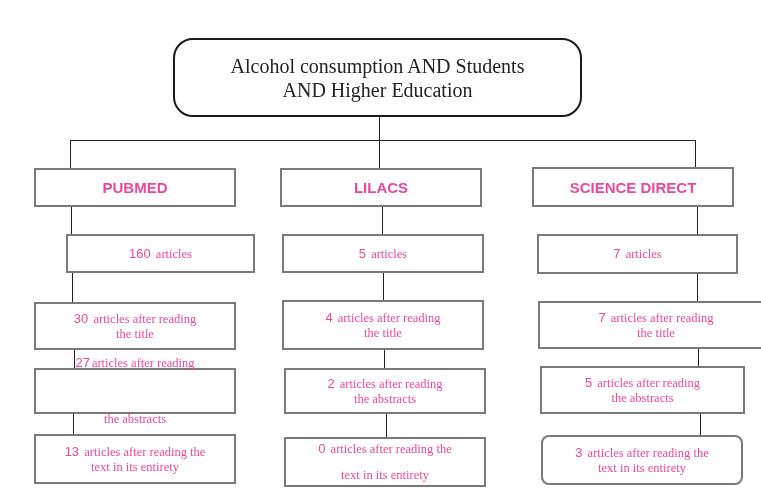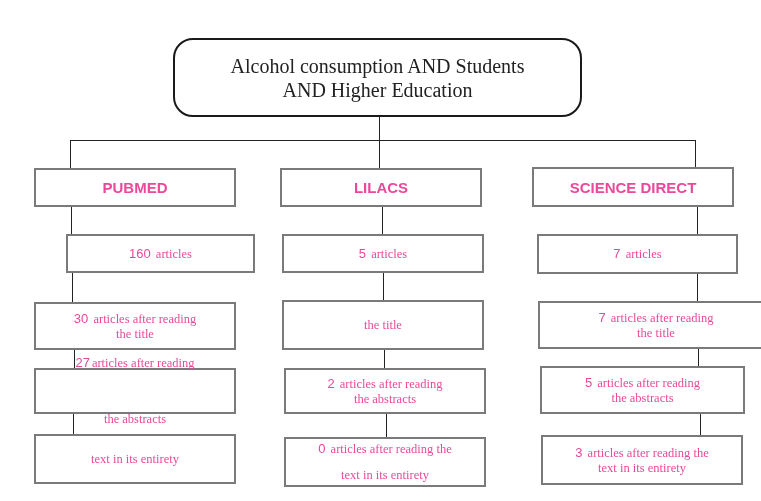--- a/index.html
+++ b/index.html
@@ -61,30 +61,32 @@
   </div>
   <div class="box step" style="left:34px;top:302px;width:202px;height:48px;">
     <div><span class="num">30</span> <span>articles after reading</span></div>
     <div>the title</div>
   </div>
   <div class="box step" style="left:34px;top:368px;width:202px;height:46px;gap:41px;">
     <div><span class="num">27</span><span>articles after reading</span></div>
     <div>the abstracts</div>
   </div>
   <div class="box step" style="left:34px;top:434px;width:202px;height:50px;">
+    <div><span class="num">13</span> <span>articles after reading the</span></div>
     <div>text in its entirety</div>
   </div>
 
   <div class="box head" style="left:280px;top:168px;width:202px;height:39px;">
     <span>LILACS</span>
   </div>
   <div class="box step" style="left:282px;top:234px;width:202px;height:39px;">
     <div><span class="num">5</span> <span>articles</span></div>
   </div>
   <div class="box step" style="left:282px;top:300px;width:202px;height:50px;">
+    <div><span class="num">4</span> <span>articles after reading</span></div>
     <div>the title</div>
   </div>
   <div class="box step" style="left:284px;top:368px;width:202px;height:46px;">
     <div><span class="num">2</span> <span>articles after reading</span></div>
     <div>the abstracts</div>
   </div>
   <div class="box step" style="left:284px;top:437px;width:202px;height:50px;gap:11px;">
     <div><span class="num">0</span> <span>articles after reading the</span></div>
     <div>text in its entirety</div>
   </div>
@@ -96,18 +98,18 @@
     <div><span class="num">7</span> <span>articles</span></div>
   </div>
   <div class="box step" style="left:538px;top:301px;width:236px;height:48px;">
     <div><span class="num">7</span> <span>articles after reading</span></div>
     <div>the title</div>
   </div>
   <div class="box step" style="left:540px;top:366px;width:205px;height:48px;">
     <div><span class="num">5</span> <span>articles after reading</span></div>
     <div>the abstracts</div>
   </div>
-  <div class="box step" style="left:541px;top:435px;width:202px;height:50px;">
+  <div class="box step" style="left:541px;top:435px;width:202px;height:50px;border-radius:8px;">
     <div><span class="num">3</span> <span>articles after reading the</span></div>
     <div>text in its entirety</div>
   </div>
 
 </div>
 
 </body></html>

